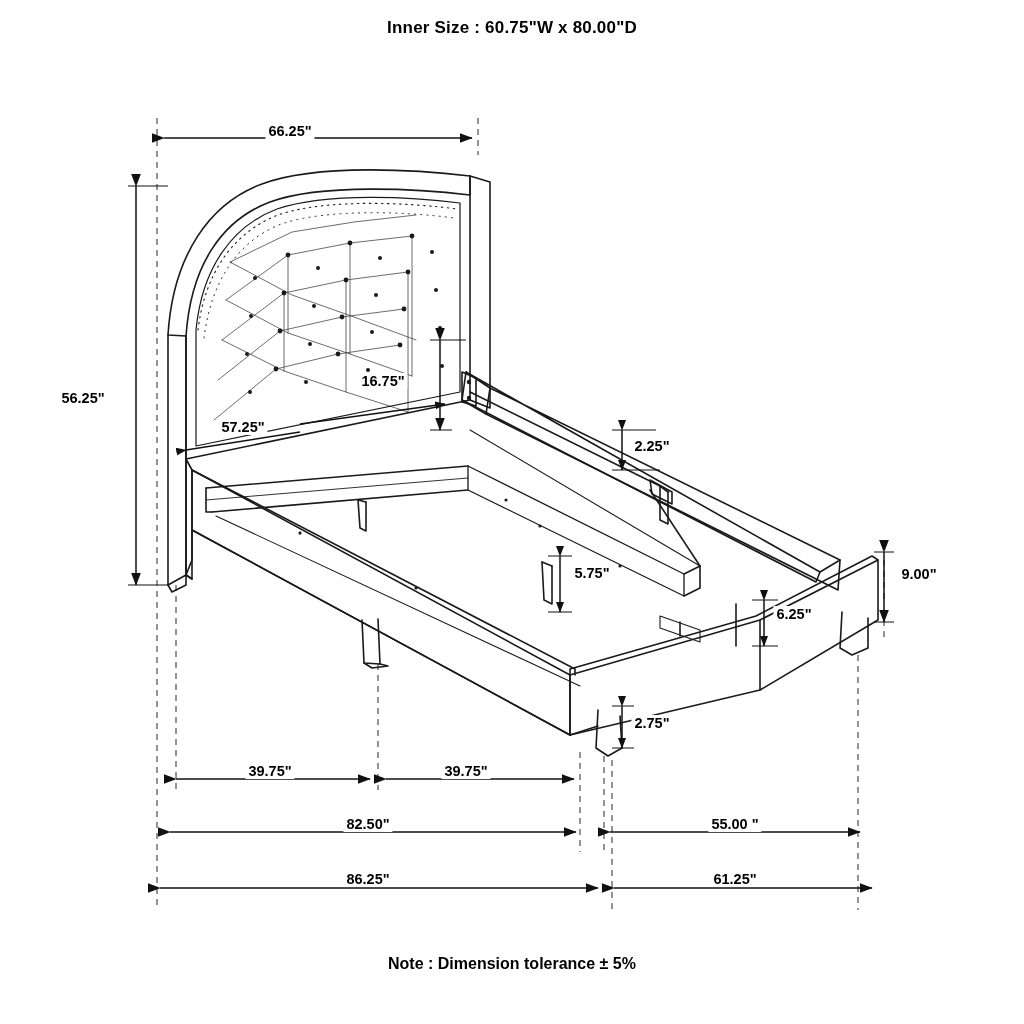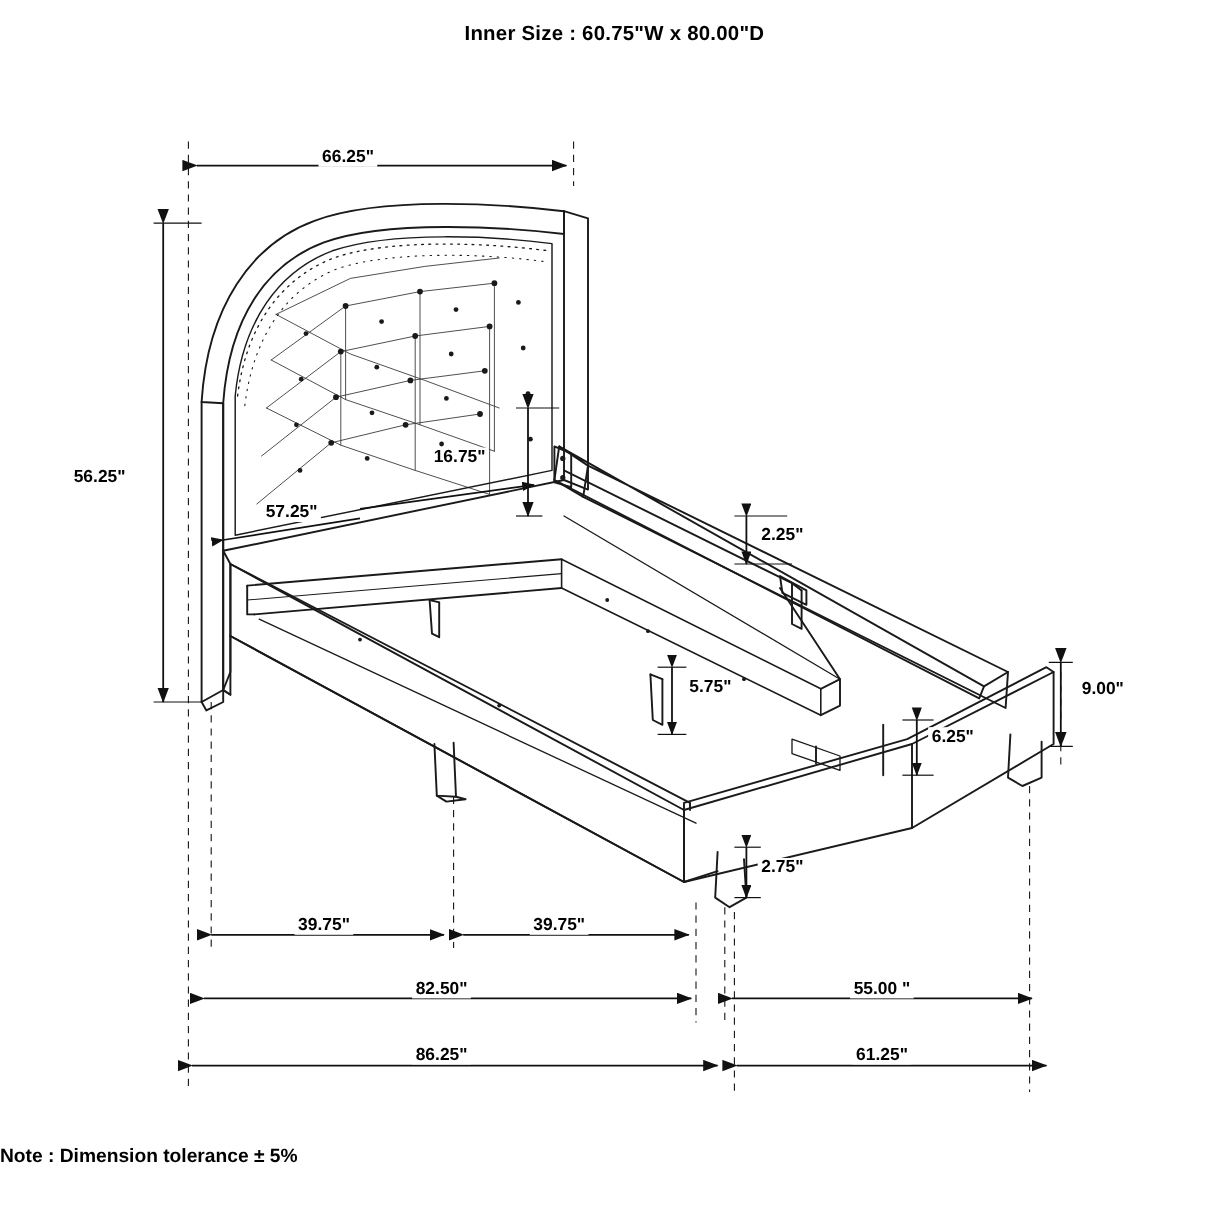--- a/index.html
+++ b/index.html
@@ -11,21 +11,21 @@
     position:relative;
     overflow:hidden;
   }
   #stage{position:absolute;inset:0;}
   .title{
     position:absolute;top:18px;left:0;width:1024px;
     text-align:center;font-size:17px;font-weight:bold;letter-spacing:.2px;
   }
   .note{
     position:absolute;top:955px;left:0;width:1024px;
-    text-align:left;font-size:16px;font-weight:bold;
+    text-align:center;font-size:16px;font-weight:bold;
   }
   svg{position:absolute;top:0;left:0;width:1024px;height:1024px;}
   .dimlbl{
     position:absolute;font-size:14.5px;font-weight:bold;
     background:#fff;padding:0 3px;white-space:nowrap;
   }
 </style>
 </head>
 <body>
 

